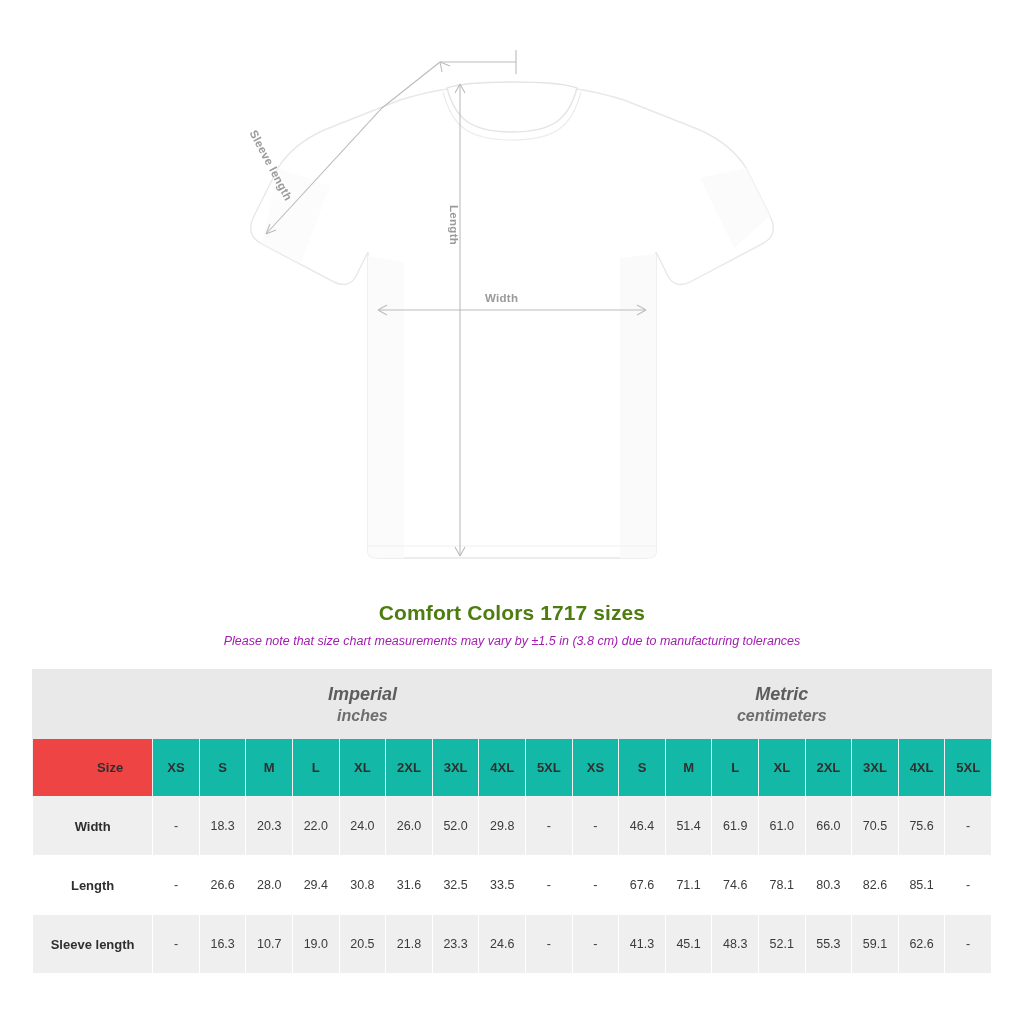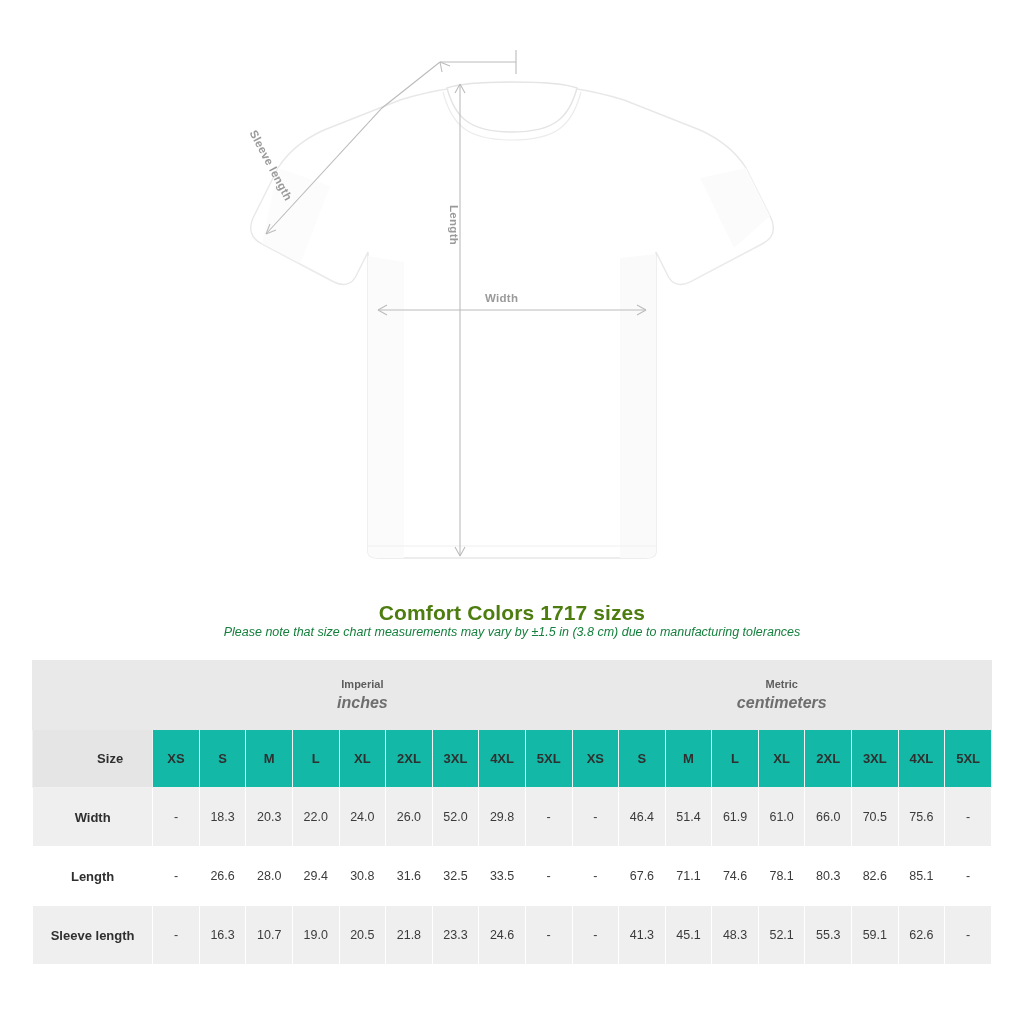--- a/index.html
+++ b/index.html
@@ -58,23 +58,24 @@
     margin-top: 16px;
   }
   .heading h1 {
     margin: 0;
     font-size: 21px;
     font-weight: bold;
     color: #4d7c0f;
     letter-spacing: .1px;
   }
   .heading .note {
+    margin-top: 9px;
     font-size: 12.5px;
     font-style: italic;
-    color: #15803d;
+    color: #a21caf;
   }
 
   
   .table-wrap {
     margin: 21px 32px 0 32px;
   }
   table.sizes {
     width: 960px;
     border-collapse: collapse;
     table-layout: fixed;
@@ -87,21 +88,22 @@
   }
   
   tr.group-row th {
     background: #e9e9e9;
     height: 69px;
     vertical-align: middle;
     border: 1px solid #e9e9e9;
   }
   tr.group-row th.corner { background: #e9e9e9; }
   .group-title {
-    font-size: 11px;
+    font-size: 18px;
+    font-style: italic;
     font-weight: bold;
     color: #5d5d5d;
     line-height: 1.25;
   }
   .group-sub {
     font-size: 16px;
     font-style: italic;
     color: #6e6e6e;
     margin-top: 2px;
   }
@@ -109,21 +111,21 @@
   
   tr.size-row th {
     height: 58px;
     background: #14b8a6;
     font-size: 13px;
     font-weight: bold;
     color: #2f2f2f;
     border: 1px solid #f1f1f1;
   }
   tr.size-row th.rowhead {
-    background: #e5e5e5;
+    background: #ef4444;
     padding-left: 36px;
   }
 
   
   tbody tr { height: 59px; }
   tbody tr.shade td, tbody tr.shade th { background: #efefef; }
   tbody tr.plain td, tbody tr.plain th { background: #ffffff; }
   tbody th.rowhead {
     font-size: 13px;
     font-weight: bold;

